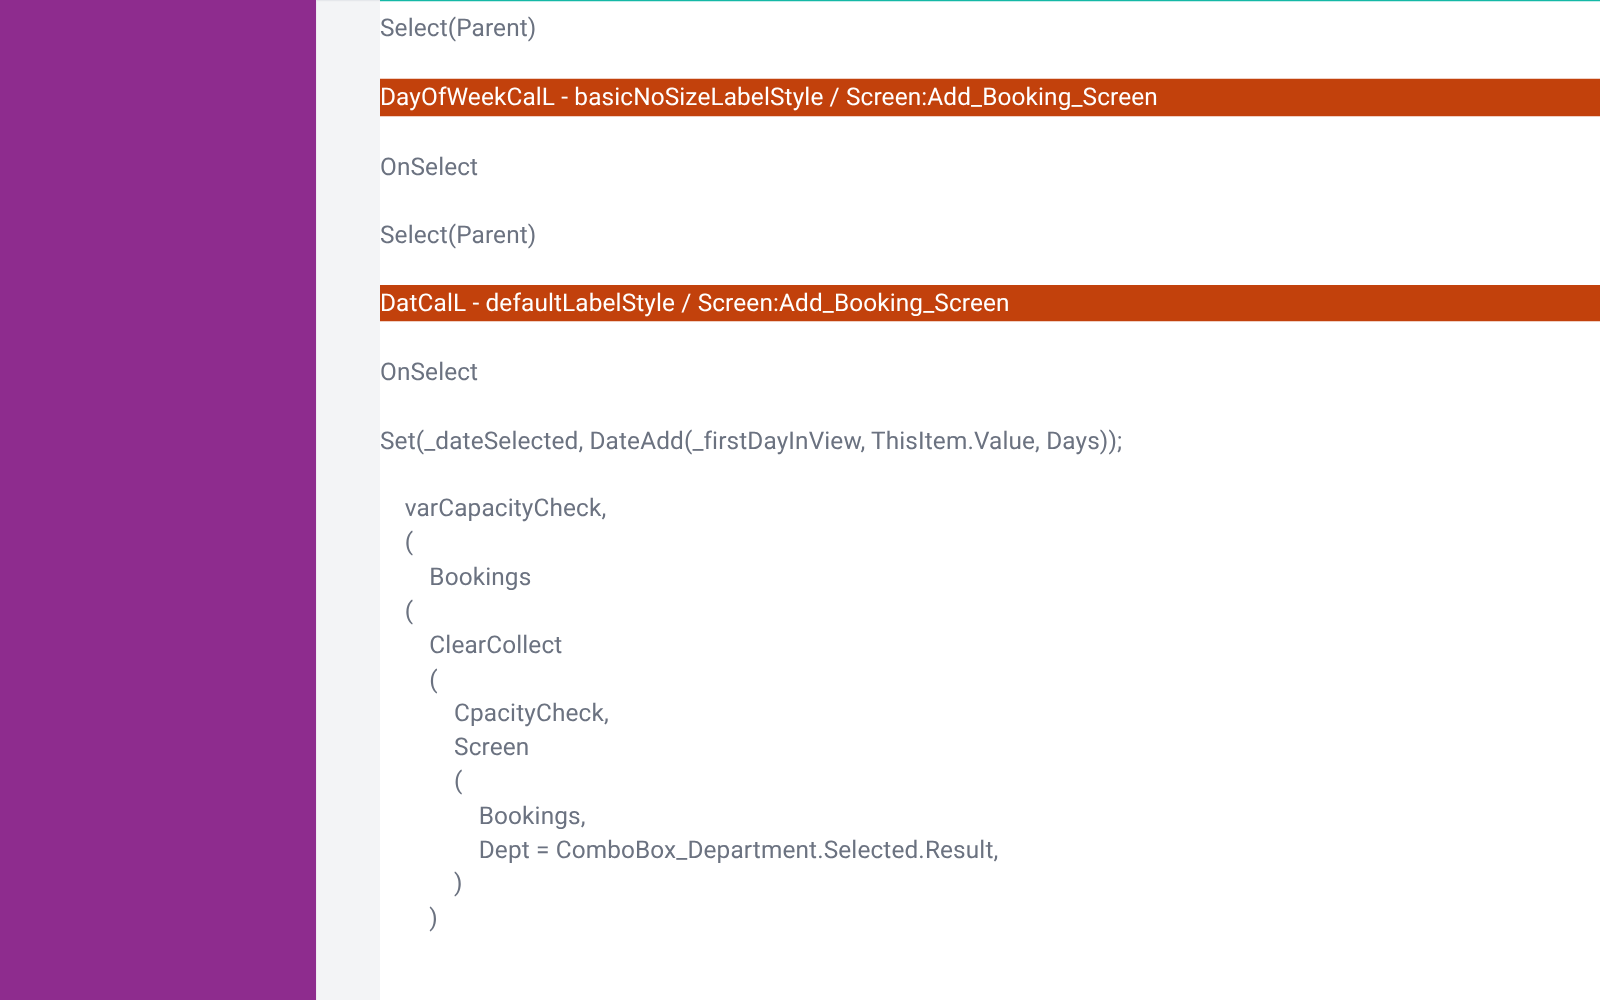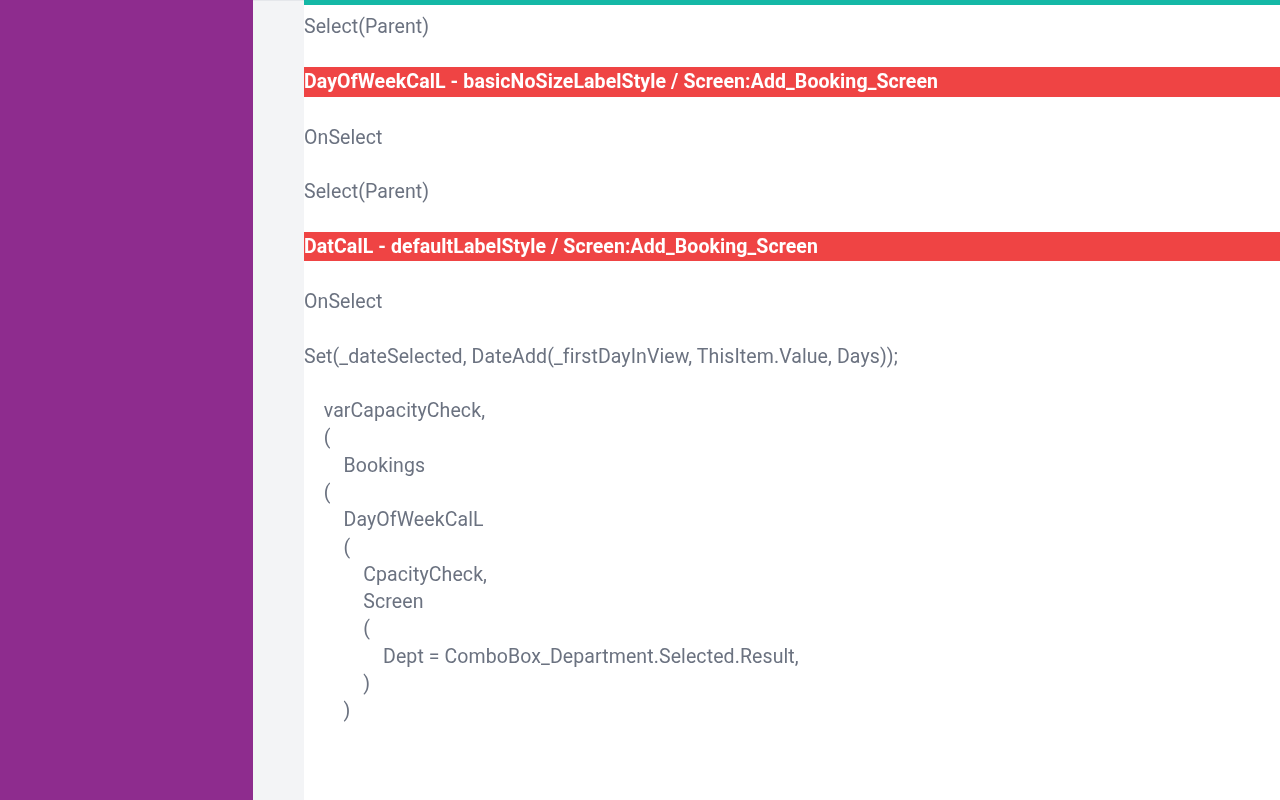--- a/index.html
+++ b/index.html
@@ -15,37 +15,37 @@
     width: 51px;
     height: 800px;
     background: #f3f4f6;
     flex-shrink: 0;
     border-top: 1px solid #e5e7eb;
   }
   .content {
     flex: 1;
     height: 800px;
     background: #fff;
-    border-top: 5px solid #14b8a6;
+    border-top: 1px solid #14b8a6;
     overflow: hidden;
     padding-top: 8px;
   }
   .code-line {
     font-size: 19.5px;
     color: #6b7280;
     line-height: 1.4;
     white-space: pre;
     font-weight: 400;
     letter-spacing: 0.1px;
   }
   .section-header {
-    background: #ef4444;
+    background: #c2410c;
     color: #ffffff;
     font-size: 19.5px;
-    font-weight: 700;
+    font-weight: 400;
     line-height: 1.4;
     padding: 1px 0;
     white-space: pre;
     letter-spacing: 0.1px;
   }
 </style>
 </head>
 <body>
 
 <div class="sidebar"></div>
@@ -62,21 +62,22 @@
     <div class="section-header">DatCalL - defaultLabelStyle / Screen:Add_Booking_Screen</div>
     <div style="height: 27px;"></div>
     <div class="code-line">OnSelect</div>
     <div style="height: 27px;"></div>
     <div class="code-line">Set(_dateSelected, DateAdd(_firstDayInView, ThisItem.Value, Days));</div>
     <div style="height: 27px;"></div>
     <div class="code-line">    varCapacityCheck,</div>
     <div class="code-line">    (</div>
     <div class="code-line">        Bookings</div>
     <div class="code-line">    (</div>
-    <div class="code-line">        DayOfWeekCalL</div>
+    <div class="code-line">        ClearCollect</div>
     <div class="code-line">        (</div>
     <div class="code-line">            CpacityCheck,</div>
     <div class="code-line">            Screen</div>
     <div class="code-line">            (</div>
+    <div class="code-line">                Bookings,</div>
     <div class="code-line">                Dept = ComboBox_Department.Selected.Result,</div>
     <div class="code-line">            )</div>
     <div class="code-line">        )</div>
   </div>
 
 </body></html>

